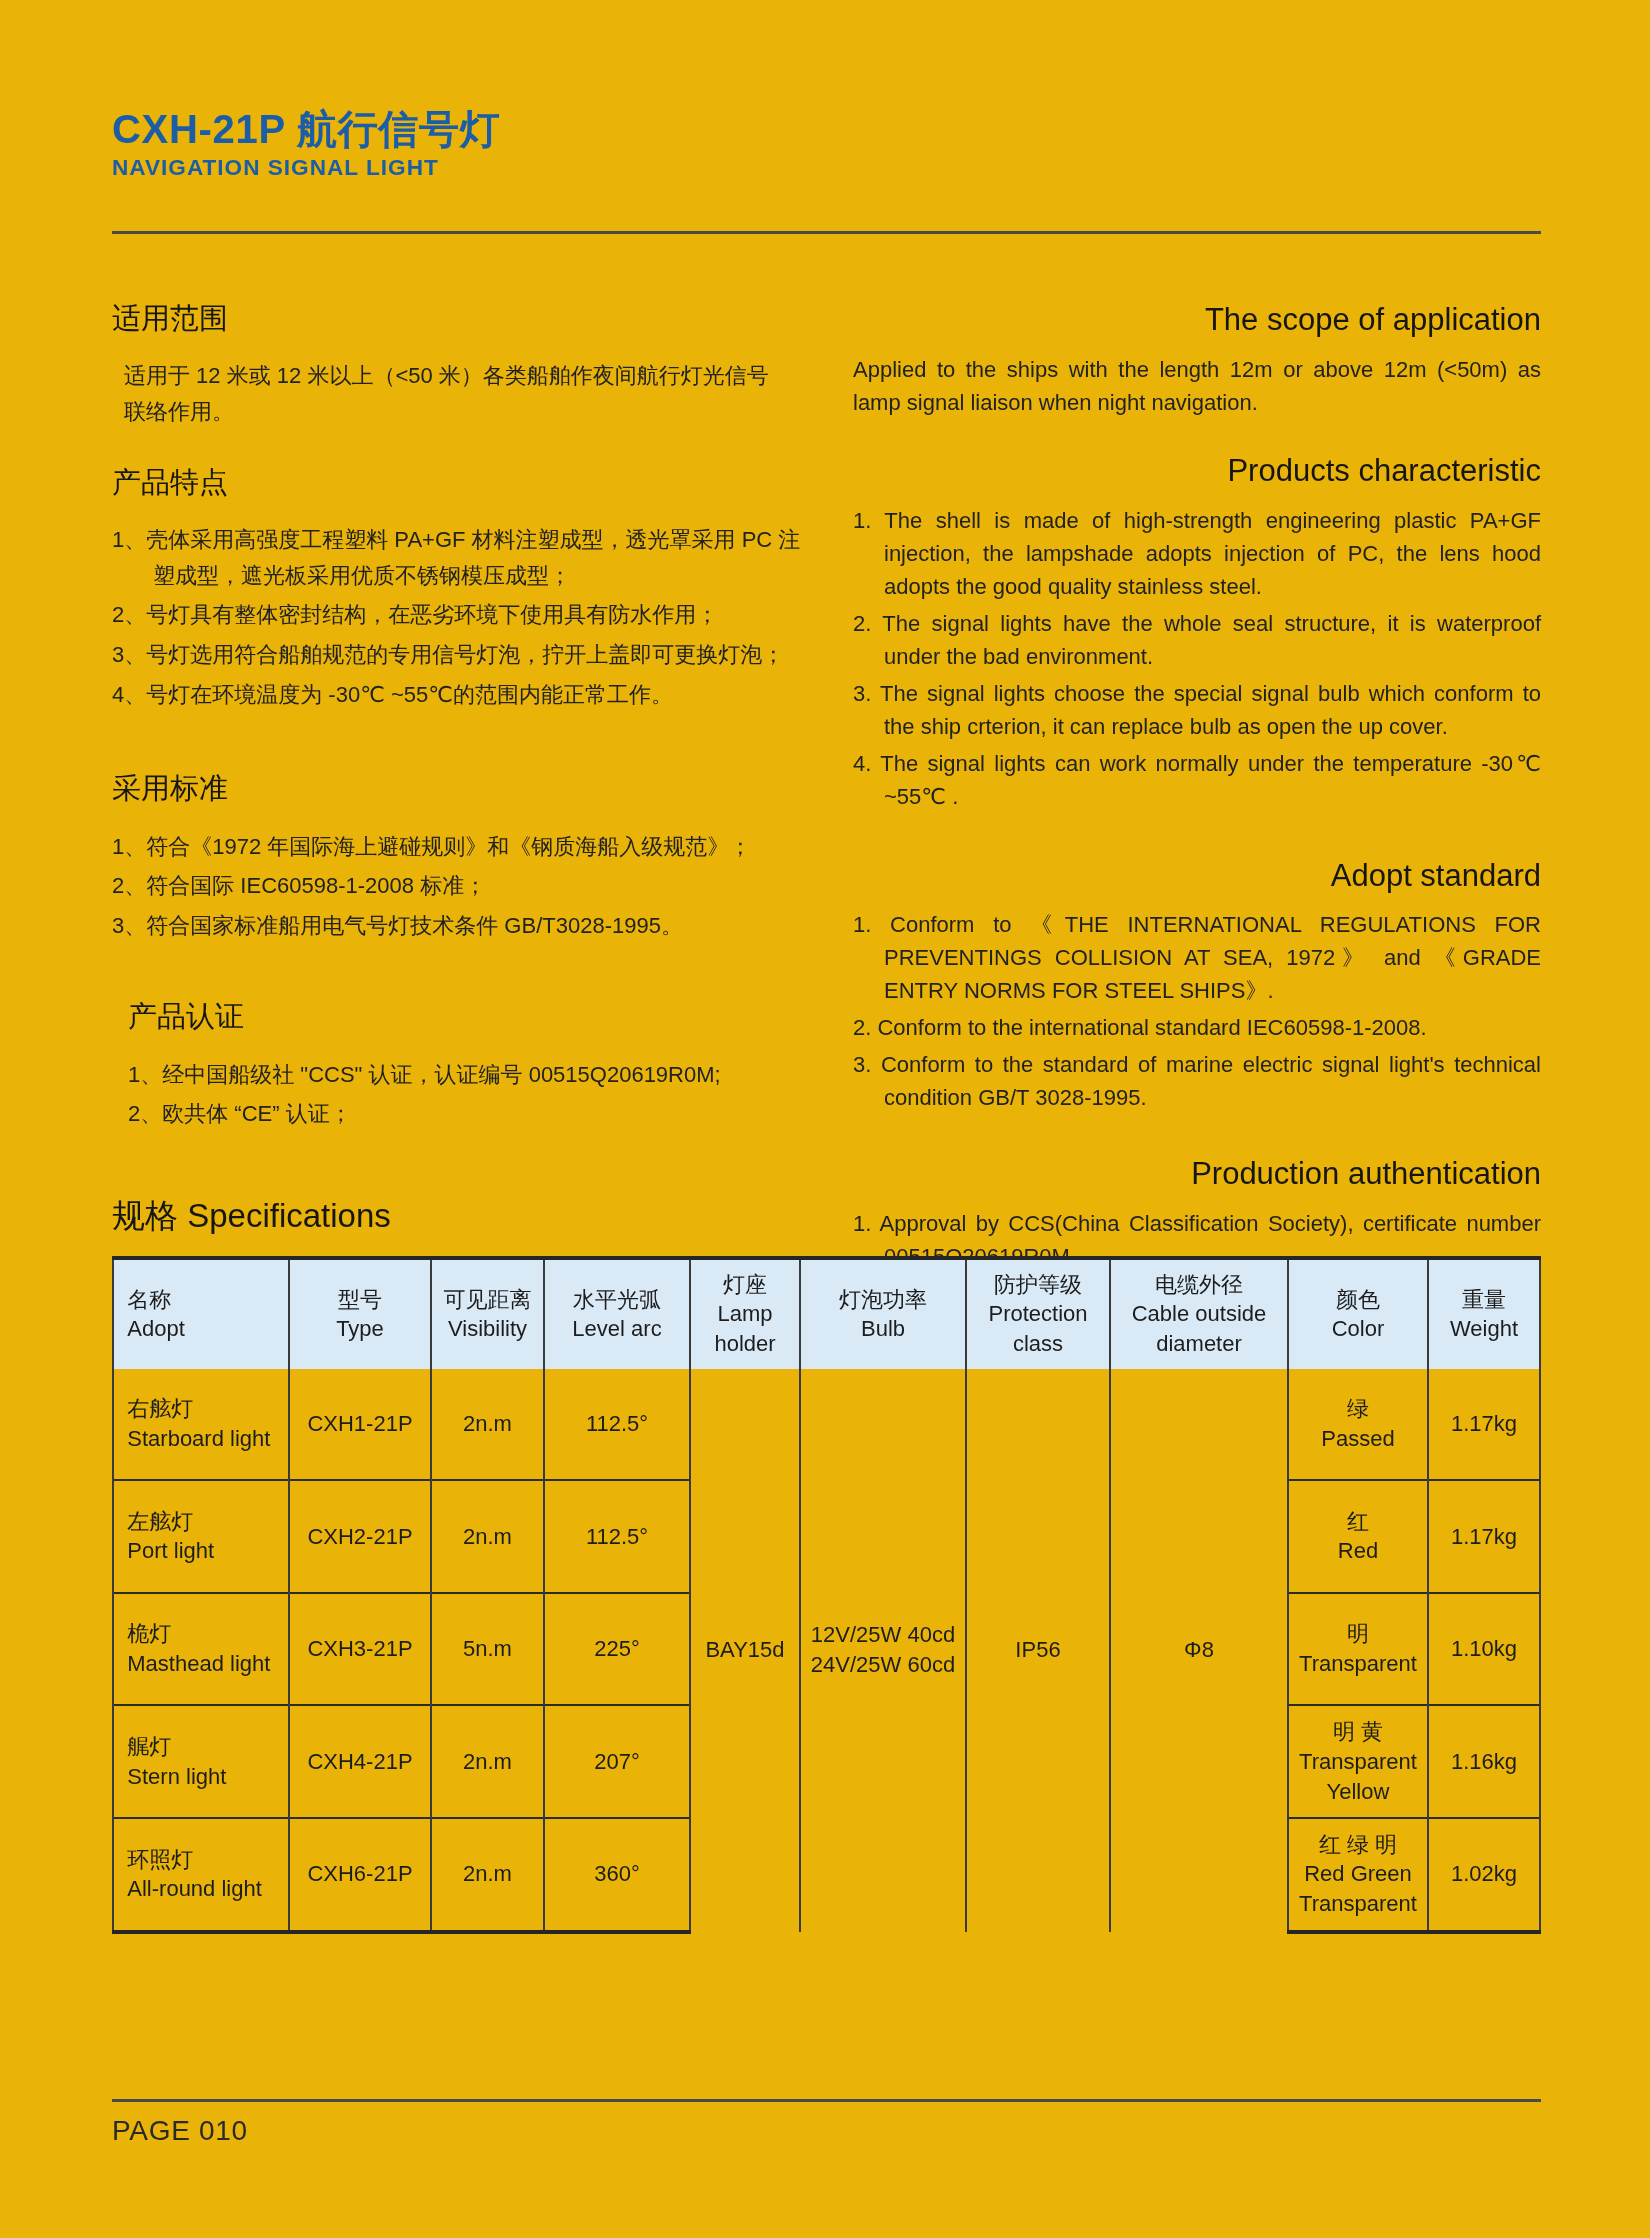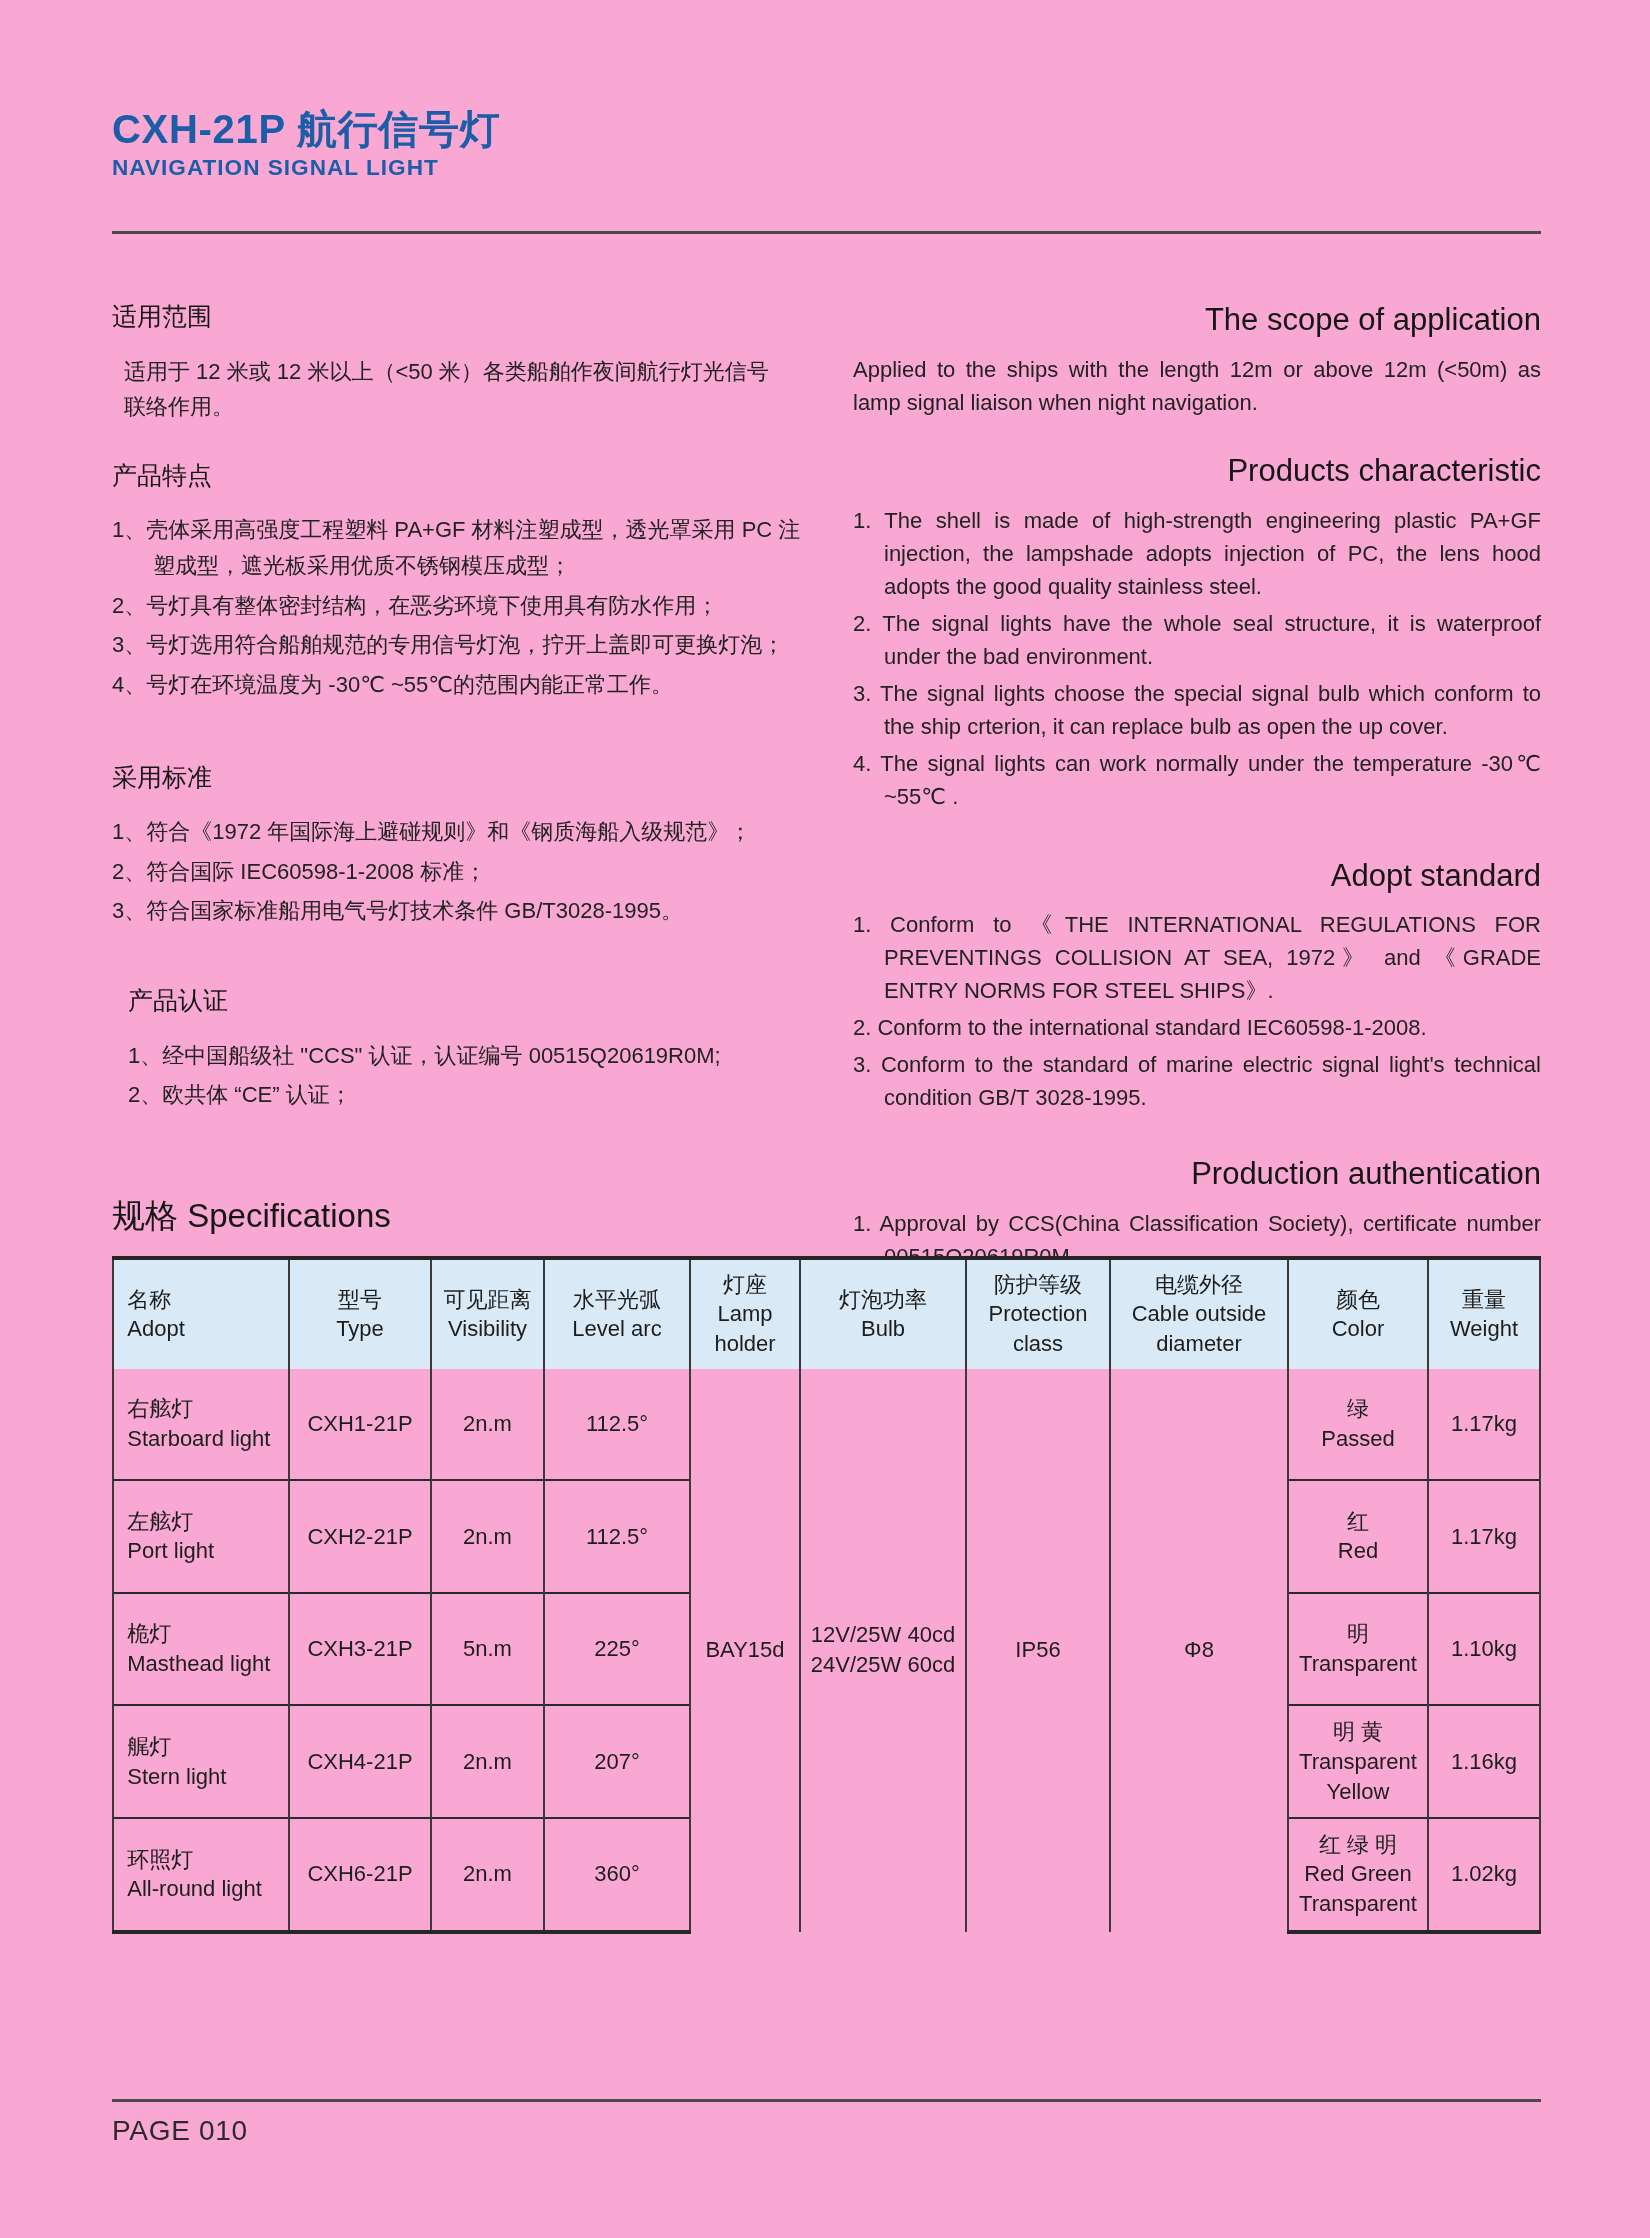--- a/index.html
+++ b/index.html
@@ -1,19 +1,19 @@
 <!DOCTYPE html>
 <html style="font-size:10.6px"><head>
 <meta charset="utf-8">
 <style>
   html,body{margin:0;padding:0;background:#e8e8e8;}
   .page{
     position:relative;
     width:1650px;height:2239px;
-    background:#f9a8d4;
+    background:#eab308;
     font-family:"Liberation Sans","DejaVu Sans",sans-serif;
     color:#1c1c1c;
     overflow:hidden;
   }
   
   .title-block{position:absolute;left:112px;top:106px;}
   .doc-title{
     font-size:40px;font-weight:700;color:#1b5da6;
     margin:0;line-height:1.15;letter-spacing:0.7px;
   }
@@ -23,21 +23,21 @@
   }
   .rule{position:absolute;left:112px;width:1429px;height:3.3px;background:#4a4a4a;}
   .rule-top{top:231px;}
   .rule-bottom{top:2099px;}
 
   
   .cols{position:absolute;left:112px;top:301px;width:1429px;display:flex;gap:51px;}
   .col-left{width:690px;}
   .col-right{width:688px;}
 
-  .h-cn{font-size:25px;font-weight:400;color:#161616;margin:0 0 22.6px 0;line-height:1.2;}
+  .h-cn{font-size:29px;font-weight:400;color:#161616;margin:0 0 22.6px 0;line-height:1.2;}
   .h-en{font-size:31px;font-weight:400;color:#161616;margin:0 0 14.6px 0;line-height:1.2;text-align:right;}
 
   .body-cn{font-size:22px;line-height:1.62;margin:12px;color:#222;}
   .body-en{font-size:22px;line-height:1.5;margin:0;color:#222;text-align:justify;}
 
   .list{margin:0;padding:0;list-style:none;}
   .list-cn li{
     font-size:22px;line-height:1.62;color:#222;
     padding-left:41px;text-indent:-41px;margin:0 0 4px 0;
   }

